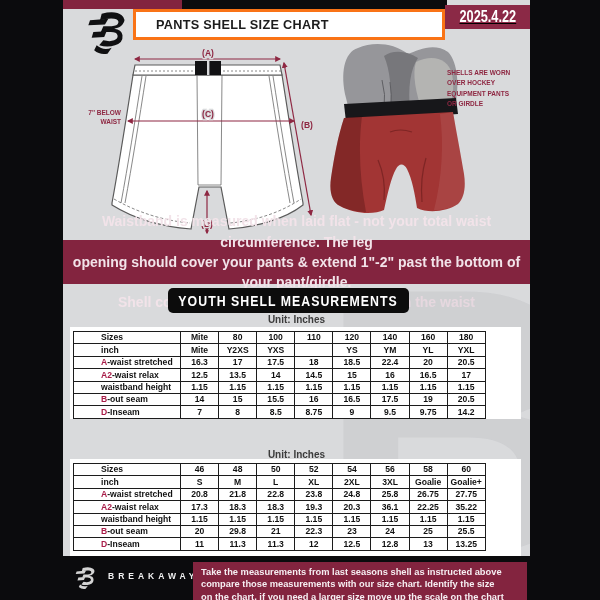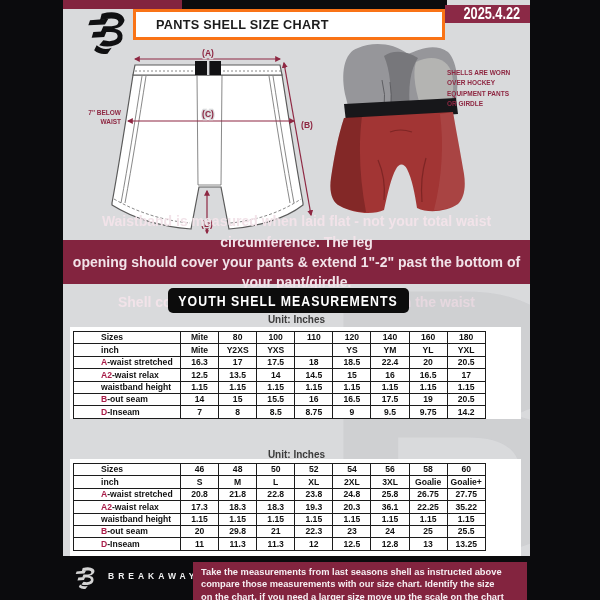--- a/index.html
+++ b/index.html
@@ -9,22 +9,22 @@
 
   
   .strip{position:absolute;top:0;height:9px;}
   .strip.m{left:0;width:119px;background:#83243f;}
   .strip.b{left:119px;width:265px;background:#0b0b0d;}
   .title-box{position:absolute;left:70px;top:9px;width:312px;height:31px;background:#fff;
              border:3px solid #f97316;box-sizing:border-box;display:flex;align-items:center;
              padding-left:20px;}
   .title-box span{font-size:13.5px;font-weight:700;letter-spacing:.3px;color:#1c1c1c;
                   display:inline-block;transform:scaleX(.94);transform-origin:left;}
-  .date-box{position:absolute;left:382px;top:5px;width:85px;height:18px;background:#8b2946;
-            display:flex;align-items:center;justify-content:flex-end;}
+  .date-box{position:absolute;left:382px;top:5px;width:85px;height:24px;background:#8b2946;
+            display:flex;align-items:center;justify-content:center;text-decoration:underline;}
   .date-box span{color:#fff;font-size:17px;font-weight:700;display:inline-block;
                  transform:scaleX(.75);letter-spacing:0;}
   .logo-h{position:absolute;left:22px;top:6px;width:50px;height:52px;}
 
   
   .diagram{position:absolute;left:45px;top:45px;}
   .waist-note{position:absolute;left:18px;top:108px;width:40px;text-align:right;
               font-size:6.5px;font-weight:700;color:#8e2742;line-height:1.4;white-space:pre-line;}
   .photo{position:absolute;left:267px;top:40px;}
   .photo-caption{position:absolute;left:384px;top:68px;width:76px;font-size:6.5px;font-weight:700;

